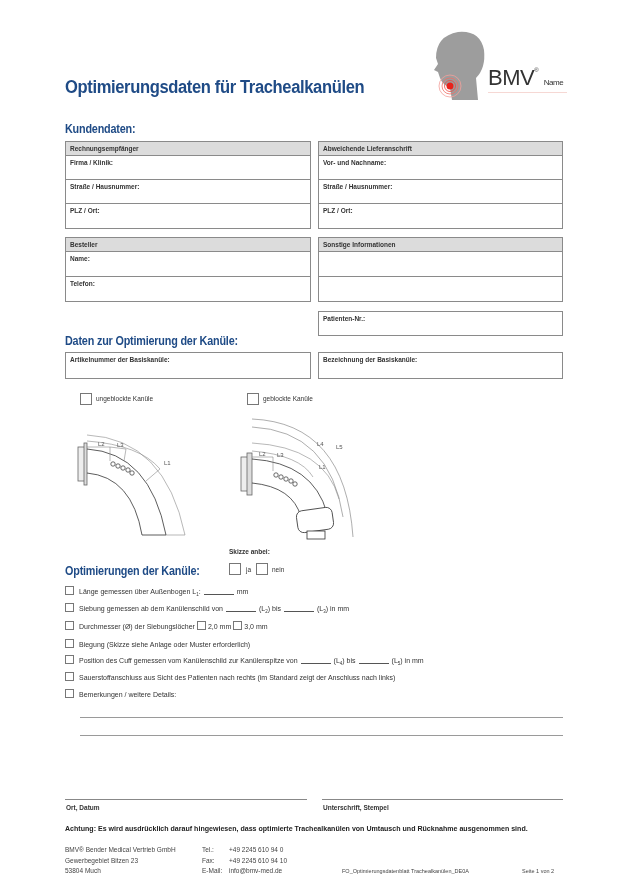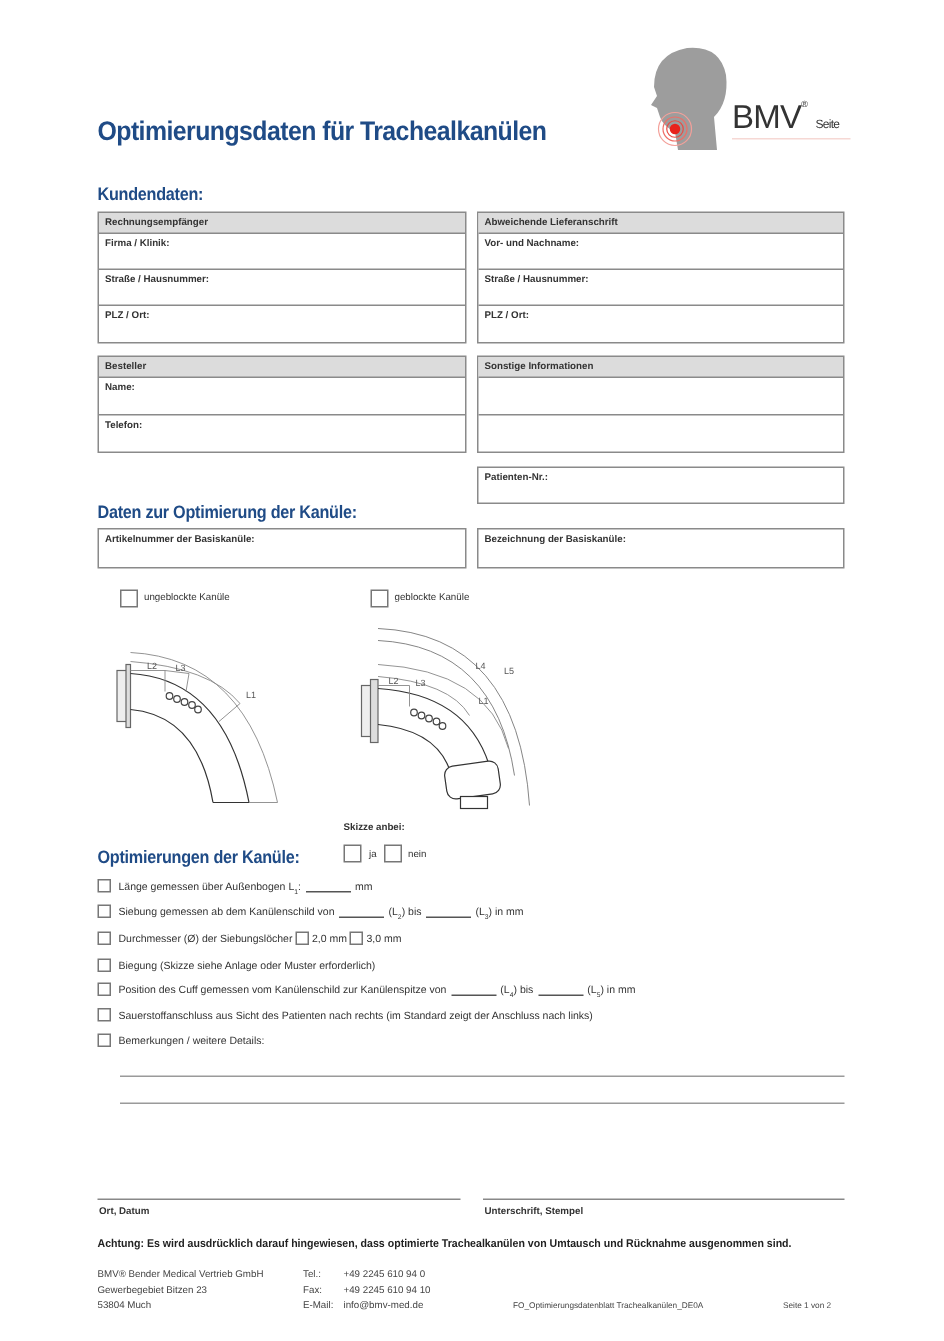--- a/index.html
+++ b/index.html
@@ -31,21 +31,21 @@
 <div class="abs" style="left:432px;top:28px;width:150px;height:80px;">
   <svg width="70" height="72" viewBox="0 0 70 72" style="position:absolute;left:0;top:0;">
     <path d="M20 72 L18 60 Q10 56 8 50 L6 44 L2 42 L6 36 L4 30 Q4 8 26 4 Q48 2 52 22 Q54 40 44 50 L46 72 Z" fill="#9d9d9d"></path>
     <circle cx="18" cy="58" r="11" fill="none" stroke="#f3a09a" stroke-width="0.8"></circle>
     <circle cx="18" cy="58" r="8" fill="none" stroke="#ef6e66" stroke-width="0.8"></circle>
     <circle cx="18" cy="58" r="5.5" fill="none" stroke="#ea4a42" stroke-width="0.8"></circle>
     <circle cx="18" cy="58" r="3.5" fill="#e8221b"></circle>
   </svg>
   <div class="abs" style="left:56px;top:37px;font-size:22px;color:#333;letter-spacing:-0.5px;white-space:nowrap;">
     <span>BMV</span><sup style="font-size:6px;vertical-align:top;position:relative;top:2px;">®</sup>
-    <span style="font-size:8px;">Seite</span>
+    <span style="font-size:8px;">Name</span>
   </div>
   <div class="abs" style="left:56px;top:64px;width:79px;height:1px;background:#f6d8d4;"></div>
 </div>
 
 <div class="abs title">Optimierungsdaten für Trachealkanülen</div>
 
 <div class="abs h2" style="left:65px;top:122px;">Kundendaten:</div>
 
 <div class="box" style="left:65px;top:141px;width:246px;height:88px;">
   <div class="hdr">Rechnungsempfänger</div>

